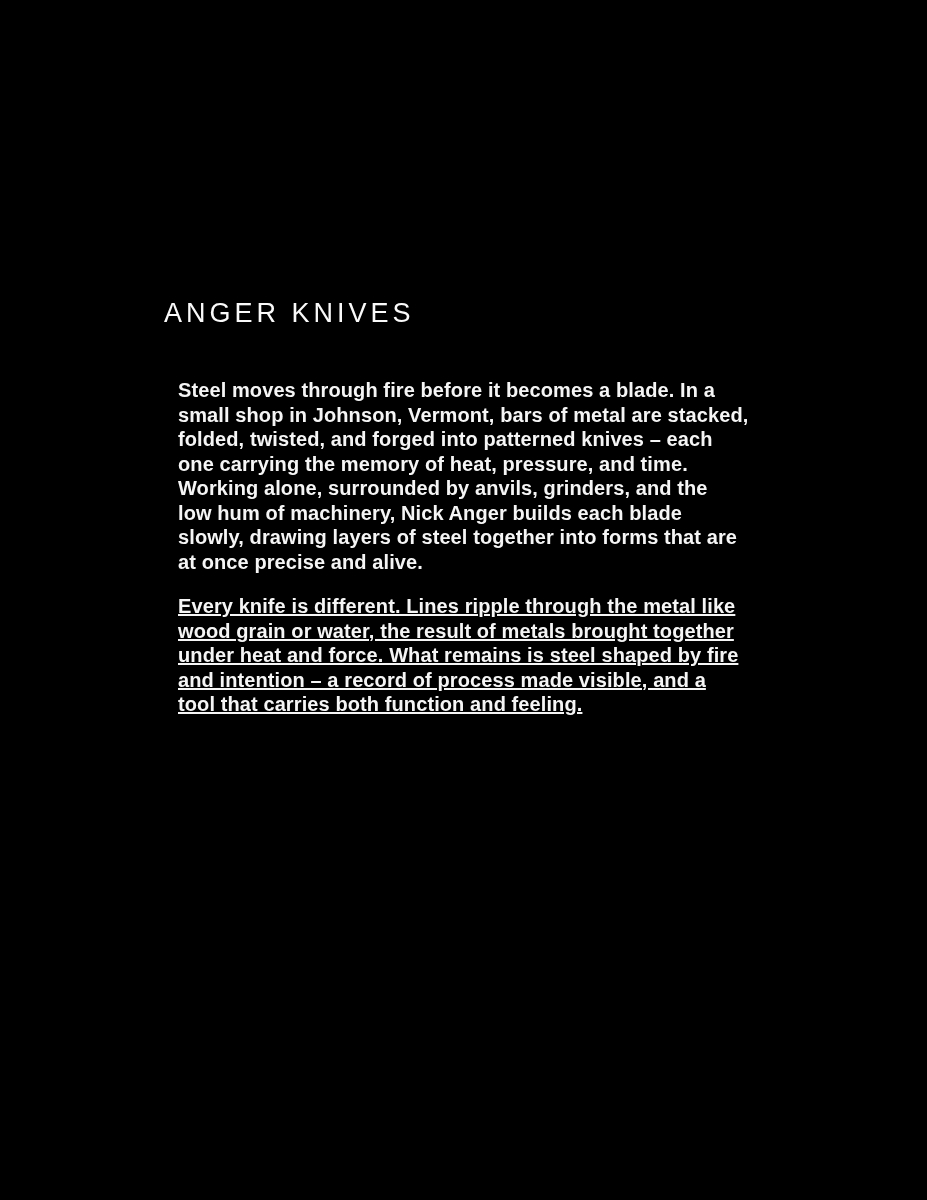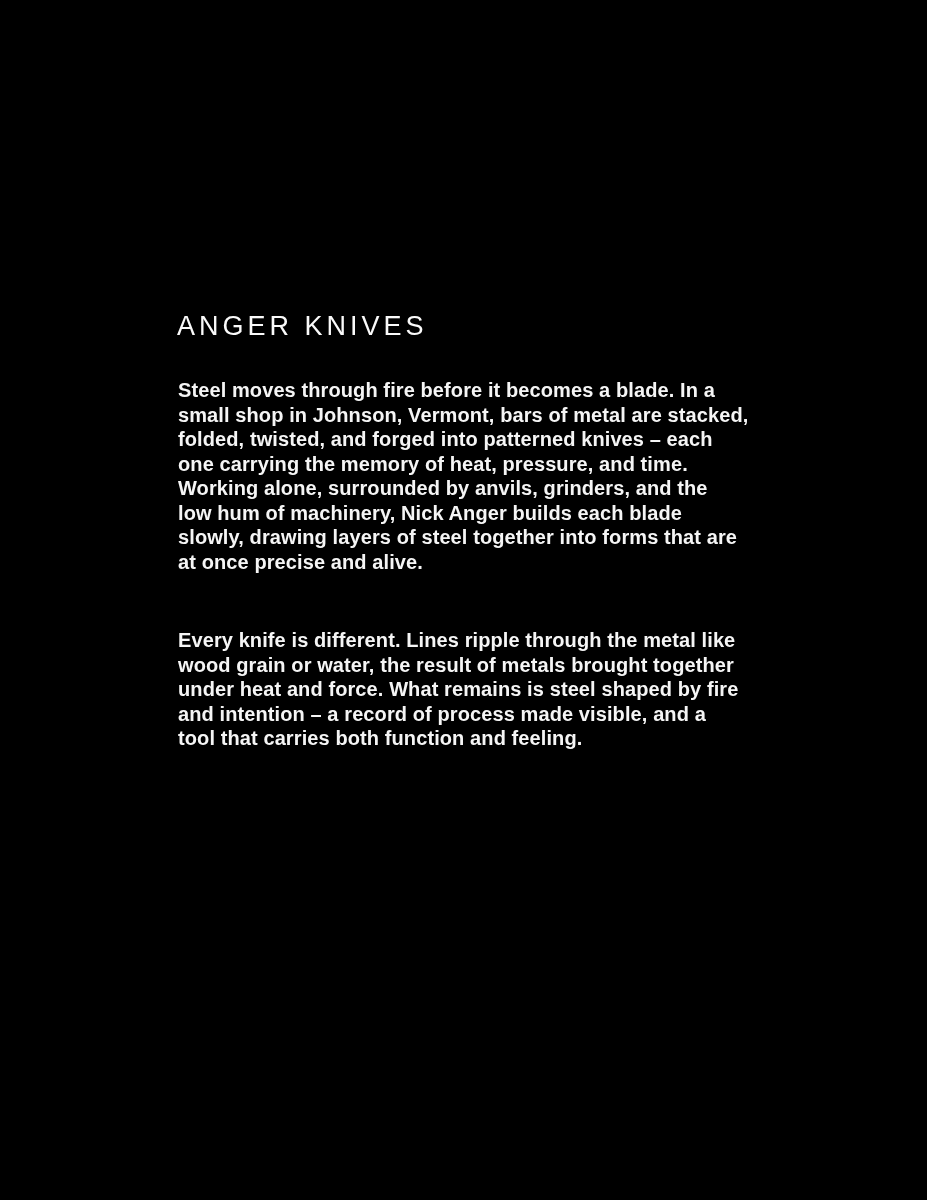--- a/index.html
+++ b/index.html
@@ -12,42 +12,42 @@
     width: 927px;
     height: 1200px;
     background: #000000;
     overflow: hidden;
     font-family: "Liberation Sans", sans-serif;
   }
   .title {
     position: absolute;
     left: 161px;
     top: 297px;
-    margin: 16px;
+    margin: 3px;
     font-size: 27px;
     line-height: 27px;
     font-weight: 400;
     letter-spacing: 4px;
     color: #fafafa;
     white-space: nowrap;
   }
   .body-para {
     position: absolute;
     left: 162px;
     width: 700px;
     margin: 16px;
     font-size: 20px;
     line-height: 24.5px;
     font-weight: 700;
     letter-spacing: 0.1px;
     color: #f5f5f5;
     white-space: pre-line;
   }
   .body-para.first { top: 362px; }
-  .body-para.second { top: 612px; }
+  .body-para.second { top: 578px; text-decoration: underline; }
 </style>
 </head>
 <body>
 
 <div class="canvas">
   <h1 class="title">ANGER KNIVES</h1>
   <p class="body-para first">Steel moves through fire before it becomes a blade. In a
 small shop in Johnson, Vermont, bars of metal are stacked,
 folded, twisted, and forged into patterned knives – each
 one carrying the memory of heat, pressure, and time.

